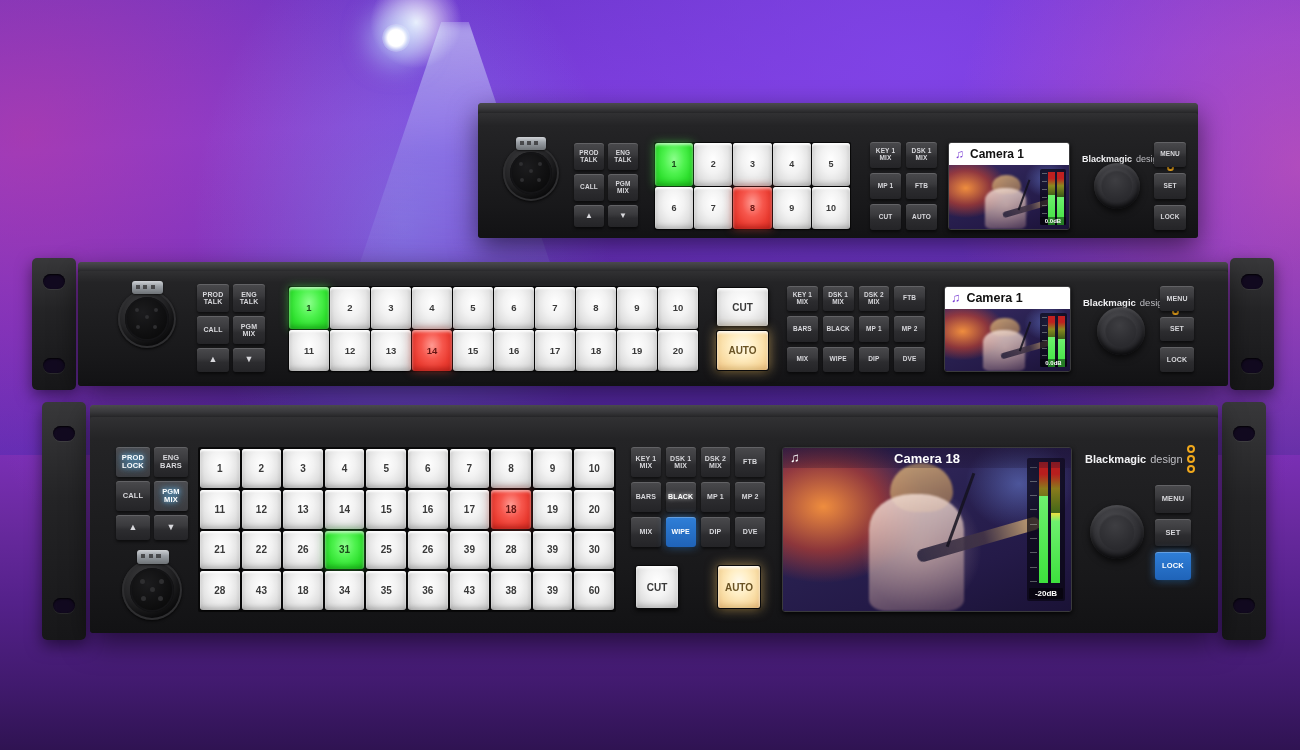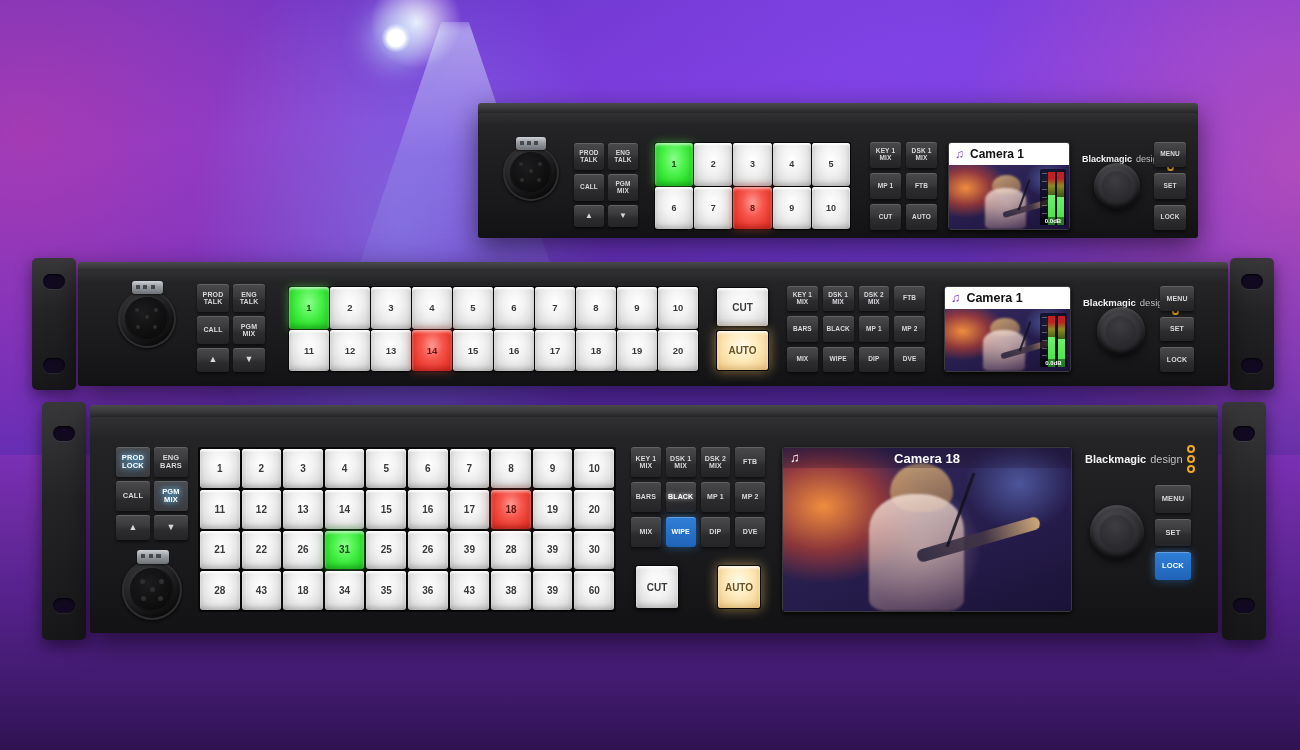--- a/index.html
+++ b/index.html
@@ -849,20 +849,42 @@
   <div class="bigbtn auto" style="left:627px; top:160px; width:44px; height:44px; font-size:10px;">
     <span>AUTO</span>
     </div>
 
   <div class="lcd" style="left:692px; top:42px; width:290px; height:165px;">
     <div class="video" style="top:0; height:100%;">
       <div class="fig-hair" style="left:37%; top:9%; width:22%; height:30%;"></div>
       <div class="figure" style="left:30%; top:28%; width:33%; height:72%;"></div>
       <div class="guitar" style="left:46%; top:52%; width:44%; height:8%;"></div>
       <div class="micstand" style="left:61%; top:14%; width:3px; height:48%;"></div>
+      <div class="meters" style="right:6px; top:10px; width:38px; bottom:10px;">
+        <div class="mticks" style="left:3px; width:7px;">
+          <i style="top:6%"></i>
+            <i style="top:16%"></i>
+            <i style="top:26%"></i>
+            <i style="top:36%"></i>
+            <i style="top:46%"></i>
+          <i style="top:56%"></i>
+            <i style="top:66%"></i>
+            <i style="top:76%"></i>
+            <i style="top:86%"></i>
+        </div>
+        <div class="mbar" style="left:12px; width:9px; top:4px; bottom:18px;">
+          <div class="mfill" style="height:100%; background:linear-gradient(180deg,#b81e1e 0%,#b81e1e 10%,#8a7a1c 22%,#4a6a18 40%,#2c4a14 60%,#2c4a14 100%);"></div>
+          <div class="mfill" style="height:72%; background:linear-gradient(180deg,#6ef06e 0%,#3de03d 100%);"></div>
+        </div>
+        <div class="mbar" style="left:24px; width:9px; top:4px; bottom:18px;">
+          <div class="mfill" style="height:100%; background:linear-gradient(180deg,#b81e1e 0%,#b81e1e 10%,#8a7a1c 22%,#4a6a18 40%,#2c4a14 60%,#2c4a14 100%);"></div>
+          <div class="mfill" style="height:58%; background:linear-gradient(180deg,#f0e040 0%,#6ef06e 12%,#3de03d 100%);"></div>
+        </div>
+        <div class="dblabel" style="left:2px; right:2px; bottom:2px; font-size:8px; padding:1px 0;">-20dB</div>
+      </div>
     </div>
     <div class="title-bar overlay" style="height:20px; padding:0 6px; font-size:13px;">
       <span class="note w" style="position:absolute; left:7px; top:2px;">♫</span>
       <span>Camera 18</span>
     </div>
   </div>
 
   <div class="brand" style="left:995px; top:40px; font-size:11px;">
     <span>Blackmagic</span>
       <span class="light">design</span>

